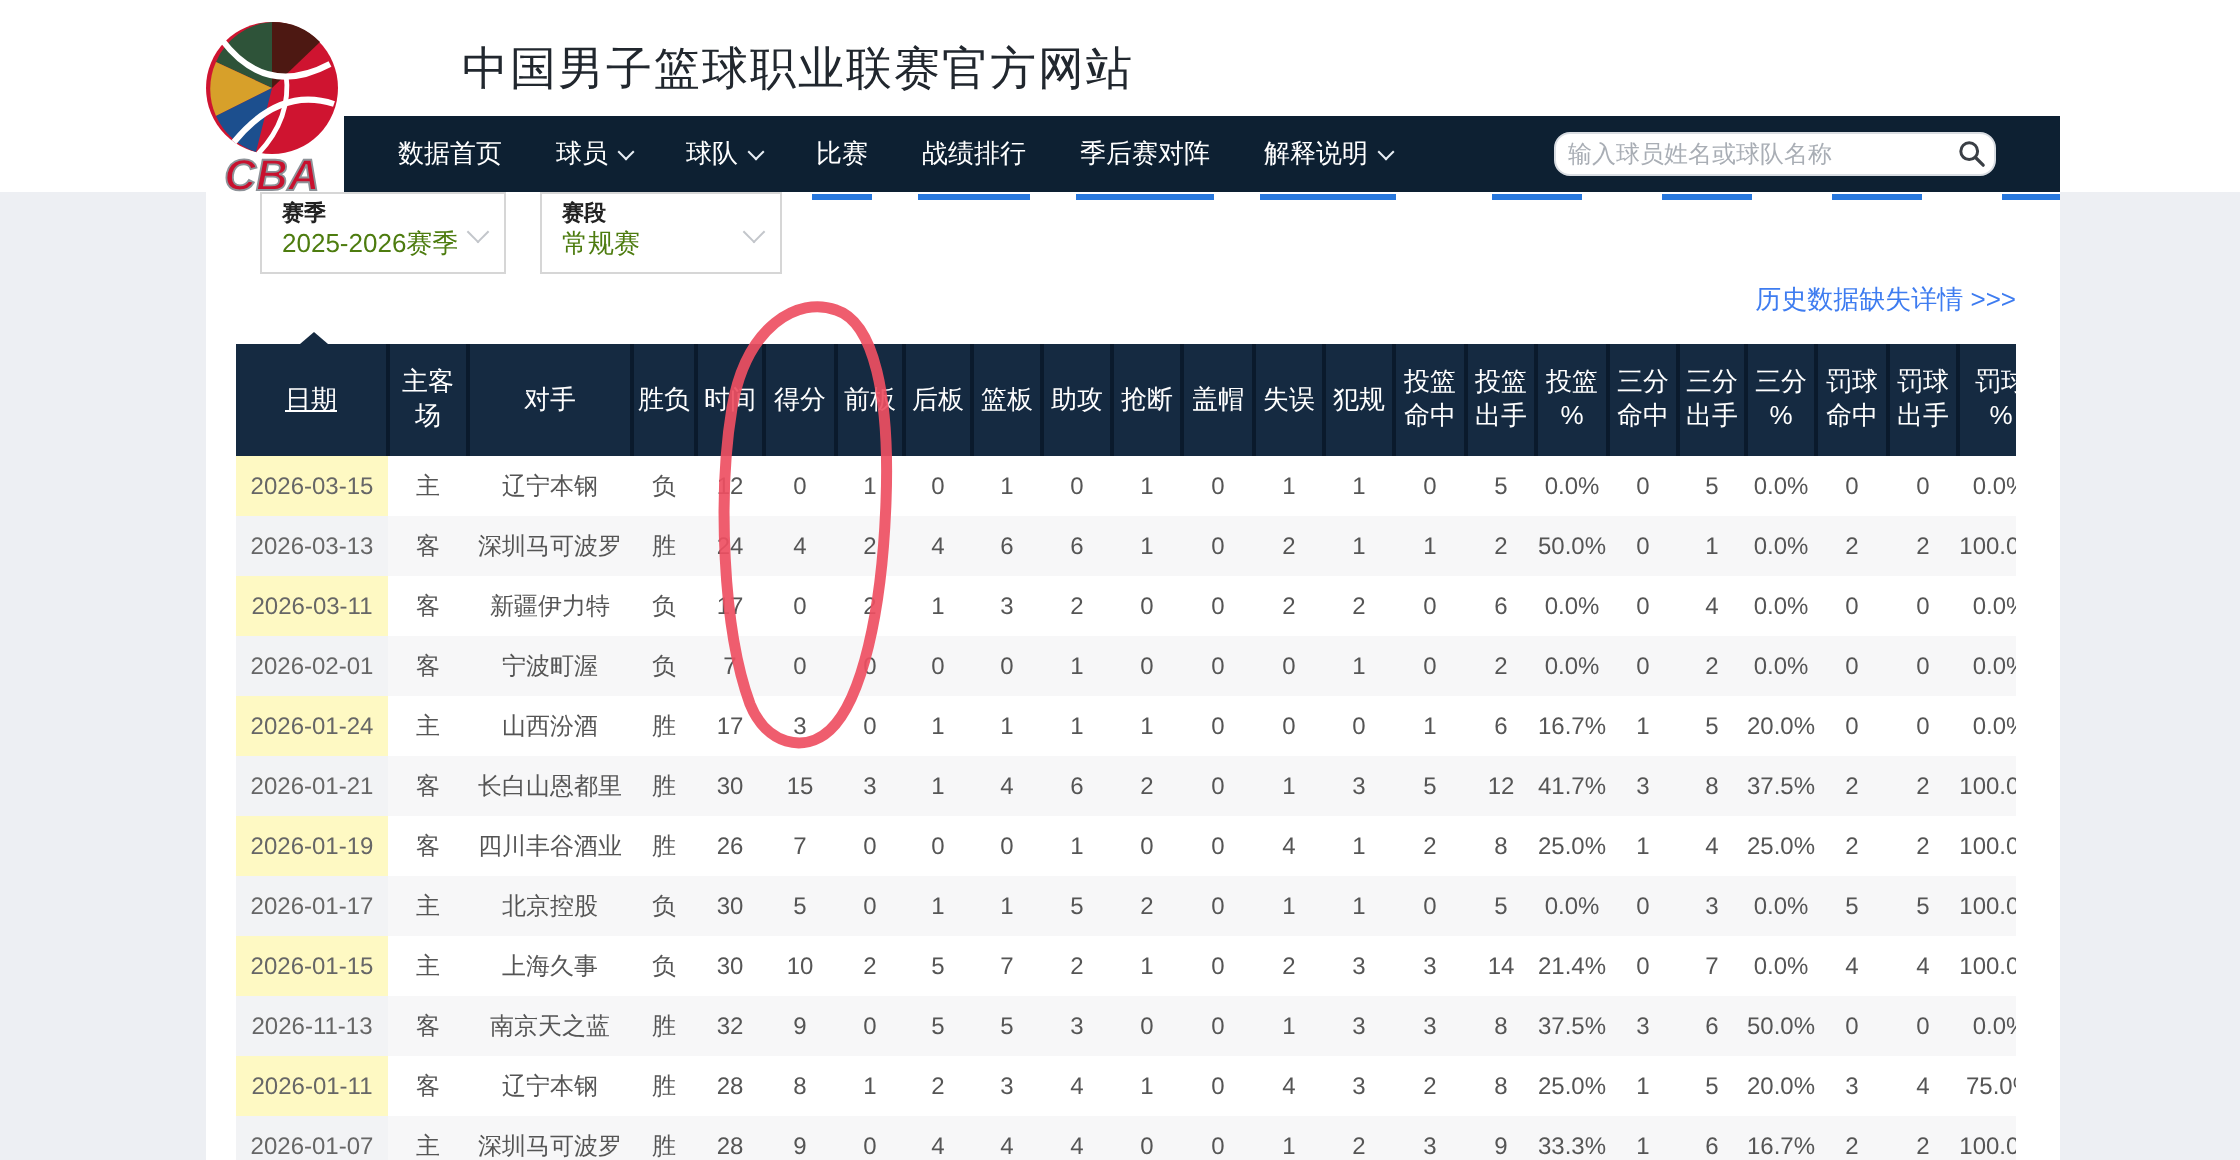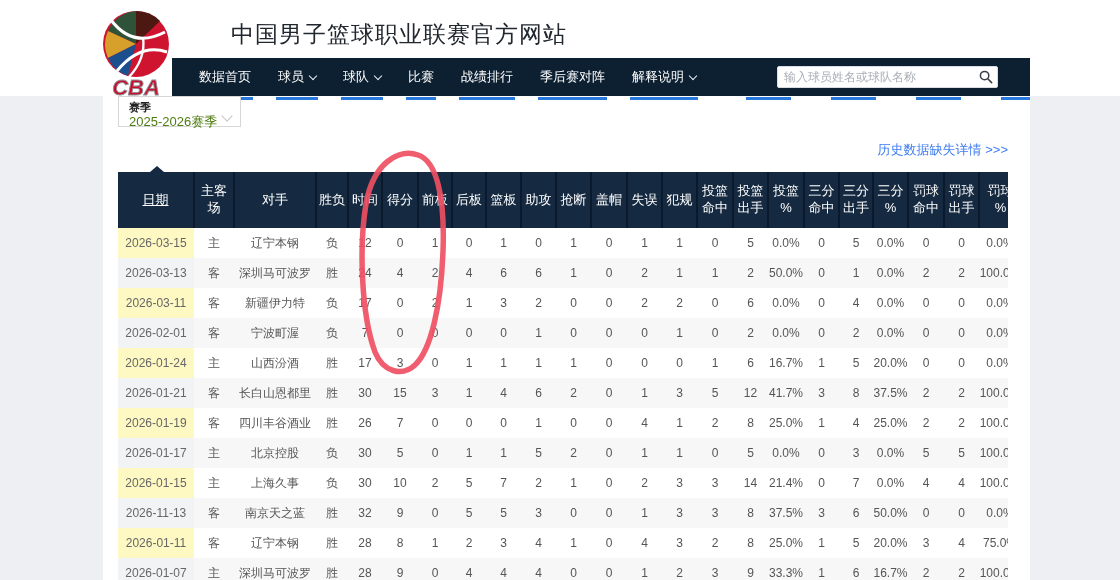--- a/index.html
+++ b/index.html
@@ -21,29 +21,29 @@
   .nav-item { position:relative; display:flex; align-items:center; color:#fff; font-size:13px;
     cursor:pointer; white-space:nowrap; }
   .nav-item::after { content:""; position:absolute; left:-2px; right:-2px; bottom:-4px; height:3px; background:#2878dd; }
   .nav-caret { display:inline-block; width:6px; height:6px; border-right:1.4px solid #e8eef5;
     border-bottom:1.4px solid #e8eef5; transform:rotate(45deg); margin-left:6px; margin-top:-3px; }
   .nav-dash { position:absolute; top:39px; height:3px; background:#2878dd; }
   .dash-1 { left:574px; width:45px; } .dash-2 { left:659px; width:45px; }
   .dash-3 { left:744px; width:45px; } .dash-4 { left:829px; width:29px; }
 
   .search-box { position:absolute; left:605px; top:8px; width:221px; height:22px; background:#fff;
-    border:1px solid #d9dde2; border-radius:2px; display:flex; align-items:center; }
+    border:1px solid #d9dde2; border-radius:8px; display:flex; align-items:center; }
   .search-input { flex:1; border:none; outline:none; font-size:12px; color:#333; padding:0 6px;
     font-family:"Liberation Sans","DejaVu Sans",sans-serif; background:transparent; }
   .search-input::placeholder { color:#a9aeb5; }
   .search-icon { width:22px; height:22px; display:flex; align-items:center; justify-content:center; cursor:pointer; }
 
   
-  .filter-box { position:absolute; top:96px; height:31px; background:#fff; border:1px solid #d6d6d6;
-    padding:4px 16px 0 10px; cursor:pointer; }
+  .filter-box { position:absolute; top:96px; height:41px; background:#fff; border:1px solid #d6d6d6;
+    padding:4px 16px 0 10px; cursor:pointer;margin-left:12px; }
   .filter-season { left:118px; width:123px; }
   .filter-stage  { left:258px; width:121px; }
   .filter-label { font-size:11px; font-weight:bold; color:#222; line-height:12px; }
   .filter-value { font-size:13px; color:#4d7c0f; line-height:17px; }
   .filter-caret { position:absolute; right:9px; top:15px; width:8px; height:8px;
     border-right:1.6px solid #c3c6cb; border-bottom:1.6px solid #c3c6cb; transform:rotate(45deg); }
 
   
   .history-link { position:absolute; left:858px; top:141px; width:150px; text-align:right;
     font-size:13px; color:#3e7cf0; cursor:pointer; }
@@ -122,20 +122,25 @@
           <circle cx="5.6" cy="5.6" r="4.2" fill="none" stroke="#3a3f45" stroke-width="1.5"></circle>
           <line x1="9" y1="9" x2="12.6" y2="12.6" stroke="#3a3f45" stroke-width="1.6" stroke-linecap="round"></line>
         </svg>
       </span>
     </div>
   </div>
 
   <div class="filter-box filter-season">
     <div class="filter-label">赛季</div>
     <div class="filter-value">2025-2026赛季</div>
+    <span class="filter-caret"></span>
+  </div>
+  <div class="filter-box filter-stage">
+    <div class="filter-label">赛段</div>
+    <div class="filter-value">常规赛</div>
     <span class="filter-caret"></span>
   </div>
 
   <div class="history-link">历史数据缺失详情 &gt;&gt;&gt;</div>
 
   <div class="table-wrap">
     <div class="header-notch"></div>
     <table>
       <colgroup id="table-colgroup">
           <col style="width: 76px;">

